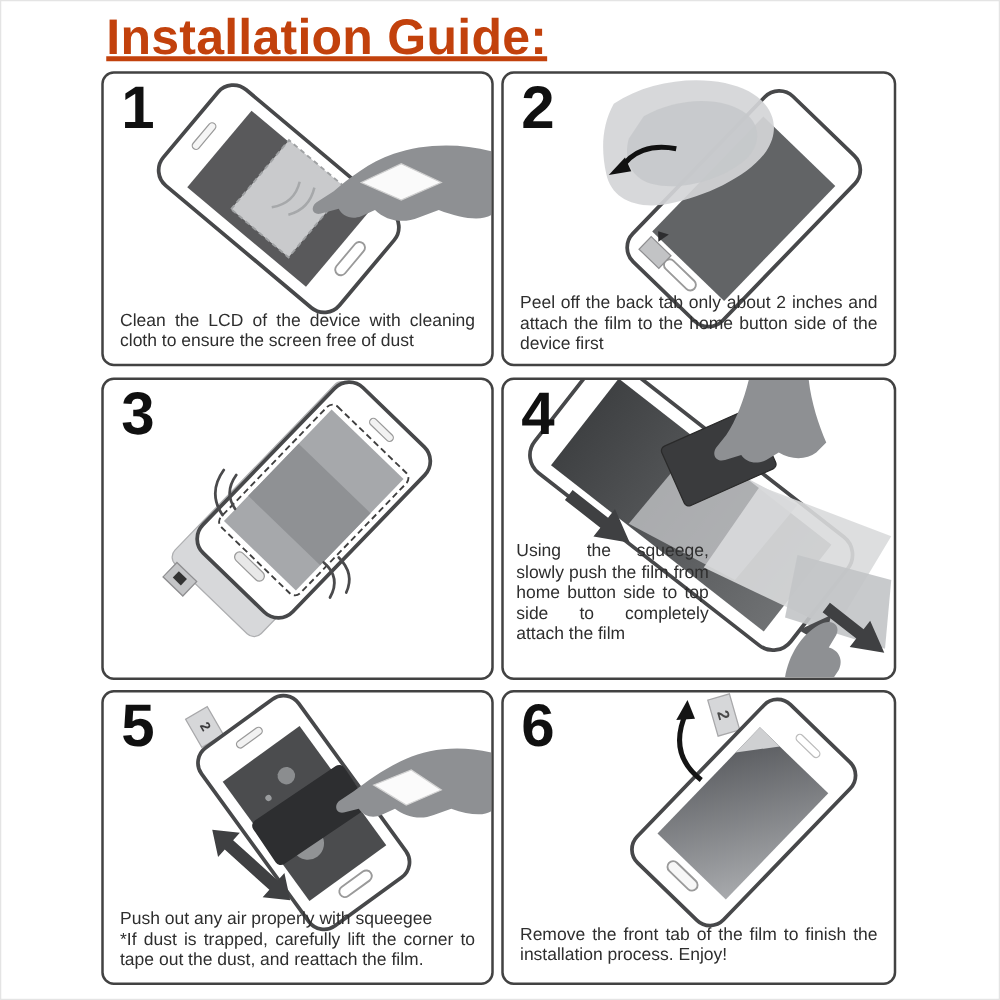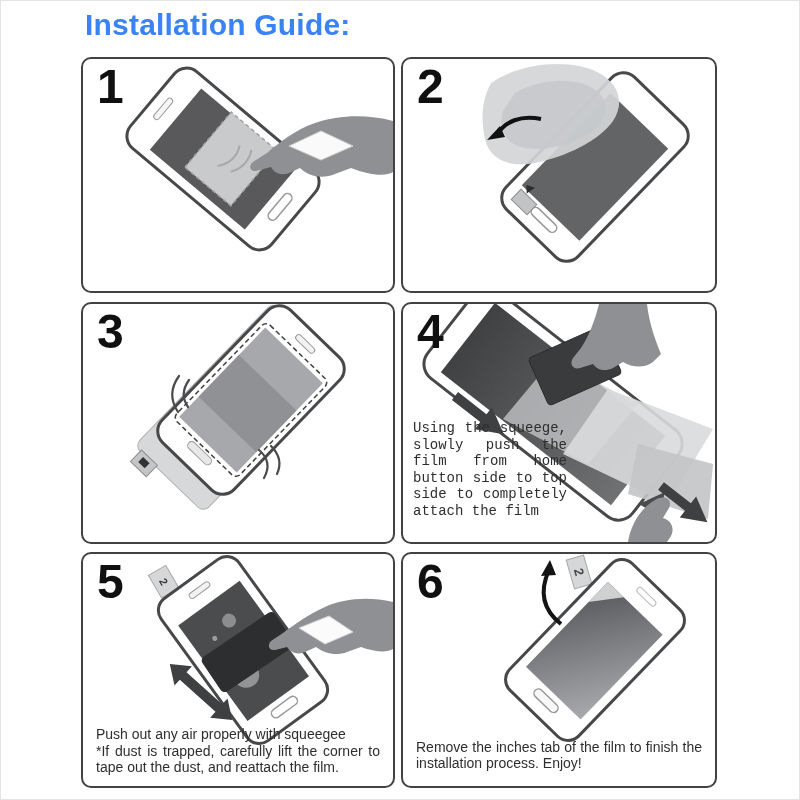--- a/index.html
+++ b/index.html
@@ -4,21 +4,21 @@
 <style>
   html,body{margin:0;padding:0;}
   body{
     width:800px;height:800px;position:relative;background:#ffffff;
     font-family:"Liberation Sans", sans-serif;
     outline:1px solid #e4e4e4; outline-offset:-1px;
     overflow:hidden;
   }
   .title{
     position:absolute;left:85px;top:8px;
-    font-size:30px;font-weight:600;color:#3b82f6;letter-spacing:.2px;
+    font-size:40px;font-weight:600;color:#c2410c;letter-spacing:.2px;text-decoration:underline;
   }
   .panel{
     position:absolute;box-sizing:border-box;
     border:2px solid #424242;border-radius:10px;background:#fff;
     overflow:hidden;
   }
   .panel svg{position:absolute;left:0;top:0;width:100%;height:100%;}
   .step-number{
     position:absolute;left:14px;top:4px;z-index:3;
     font-size:48px;font-weight:bold;color:#101010;line-height:1;
@@ -32,21 +32,21 @@
   #p2{left:401px;top:57px;width:316px;height:236px;}
   #p3{left:81px;top:302px;width:314px;height:242px;}
   #p4{left:401px;top:302px;width:316px;height:242px;}
   #p5{left:81px;top:552px;width:314px;height:236px;}
   #p6{left:401px;top:552px;width:316px;height:236px;}
   #p1 .caption{bottom:10px;}
   #p2 .caption{bottom:8px;}
   #p3 .caption{bottom:10px;}
   #p5 .caption{bottom:10px;}
   #p6 .caption{bottom:14px;}
-  #p4 .caption{left:10px;top:116px;width:154px;right:auto;font-family:Liberation Mono, monospace;}
+  #p4 .caption{left:10px;top:128px;width:154px;right:auto;}
 </style>
 </head>
 <body>
 
 <div class="title">Installation Guide:</div>
 
 <div class="panel" id="p1">
   <svg viewBox="0 0 310 232" preserveAspectRatio="none">
     <g transform="translate(140,100) rotate(-50)">
       <rect x="-50" y="-92" width="100" height="184" rx="16" fill="#ffffff" stroke="#47484a" stroke-width="3"></rect>
@@ -58,20 +58,21 @@
       <rect x="-36" y="-30" width="72" height="60" fill="#c9cacc" stroke="#9fa1a3" stroke-width="1.5" stroke-dasharray="4,3"></rect>
       <path d="M-14,-6 Q0,6 16,-2" fill="none" stroke="#a6a8aa" stroke-width="2"></path>
       <path d="M-10,8 Q4,18 20,10" fill="none" stroke="#a6a8aa" stroke-width="2"></path>
     </g>
     <g>
       <path d="M310,62 C284,55 255,56 232,64 C212,71 197,83 184,94 L170,103 C165,107 167,113 173,112 L188,108 C191,114 198,117 206,114 L217,109 C226,118 240,120 252,115 L268,109 C286,116 302,118 310,113 Z" fill="#8e9093"></path>
       <polygon points="206,87 238,72 270,87 238,101" fill="#fafafa" stroke="#cfcfcf" stroke-width="1"></polygon>
     </g>
   </svg>
   <span class="step-number">1</span>
+  <p class="caption">Clean the LCD of the device with cleaning cloth to ensure the screen free of dust</p>
 </div>
 
 <div class="panel" id="p2">
   <svg viewBox="0 0 312 232" preserveAspectRatio="none">
     <g transform="translate(192,108) rotate(44)">
       <rect x="-50" y="-92" width="100" height="184" rx="16" fill="#ffffff" stroke="#47484a" stroke-width="3"></rect>
       <rect x="-40" y="-64" width="80" height="128" fill="#626466"></rect>
       <rect x="-12" y="-80" width="24" height="5" rx="2.5" fill="#ffffff"></rect>
       <rect x="-16" y="69" width="32" height="9" rx="4.5" fill="#ffffff" stroke="#9a9a9a" stroke-width="1.5"></rect>
     </g>
@@ -82,20 +83,21 @@
     <g transform="translate(121,143) rotate(44)">
       <rect x="-11" y="-7" width="22" height="14" fill="#c2c3c5" stroke="#8f8f91" stroke-width="1"></rect>
       <polygon points="-10,-14 -2,-18 -4,-8" fill="#2d2d2f"></polygon>
     </g>
     <g>
       <path d="M138,60 C118,56 102,62 94,76" fill="none" stroke="#111111" stroke-width="4"></path>
       <polygon points="84,81 97,67 102,78" fill="#111111"></polygon>
     </g>
   </svg>
   <span class="step-number">2</span>
+  <p class="caption">Peel off the back tab only about 2 inches and attach the film to the home button side of the device first</p>
 </div>
 
 <div class="panel" id="p3">
   <svg viewBox="0 0 310 238" preserveAspectRatio="none">
     <g transform="translate(168,96) rotate(44)">
       <rect x="-52" y="-86" width="96" height="200" rx="8" fill="#d7d8da" stroke="#aeafb1" stroke-width="1"></rect>
       <rect x="-44" y="112" width="22" height="16" fill="#c4c5c7" stroke="#8f8f91" stroke-width="1"></rect>
       <rect x="-38" y="116" width="9" height="7" fill="#333333"></rect>
     </g>
     <g transform="translate(168,96) rotate(44)">
@@ -203,14 +205,14 @@
       <rect x="-38" y="-58" width="76" height="118" fill="url(#scr6)"></rect>
       <polygon points="-38,-58 -16,-58 -38,-30" fill="#cfd0d2"></polygon>
       <rect x="-15" y="66" width="30" height="9" rx="4.5" fill="#f7f7f7" stroke="#9a9a9a" stroke-width="1.5"></rect>
     </g>
     <g>
       <path d="M158,70 C140,56 136,38 146,16" fill="none" stroke="#141414" stroke-width="4"></path>
       <polygon points="138,22 147,6 153,21" fill="#141414"></polygon>
     </g>
   </svg>
   <span class="step-number">6</span>
-  <p class="caption">Remove the inches tab of the film to finish the installation process. Enjoy!</p>
+  <p class="caption">Remove the front tab of the film to finish the installation process. Enjoy!</p>
 </div>
 
 </body></html>

